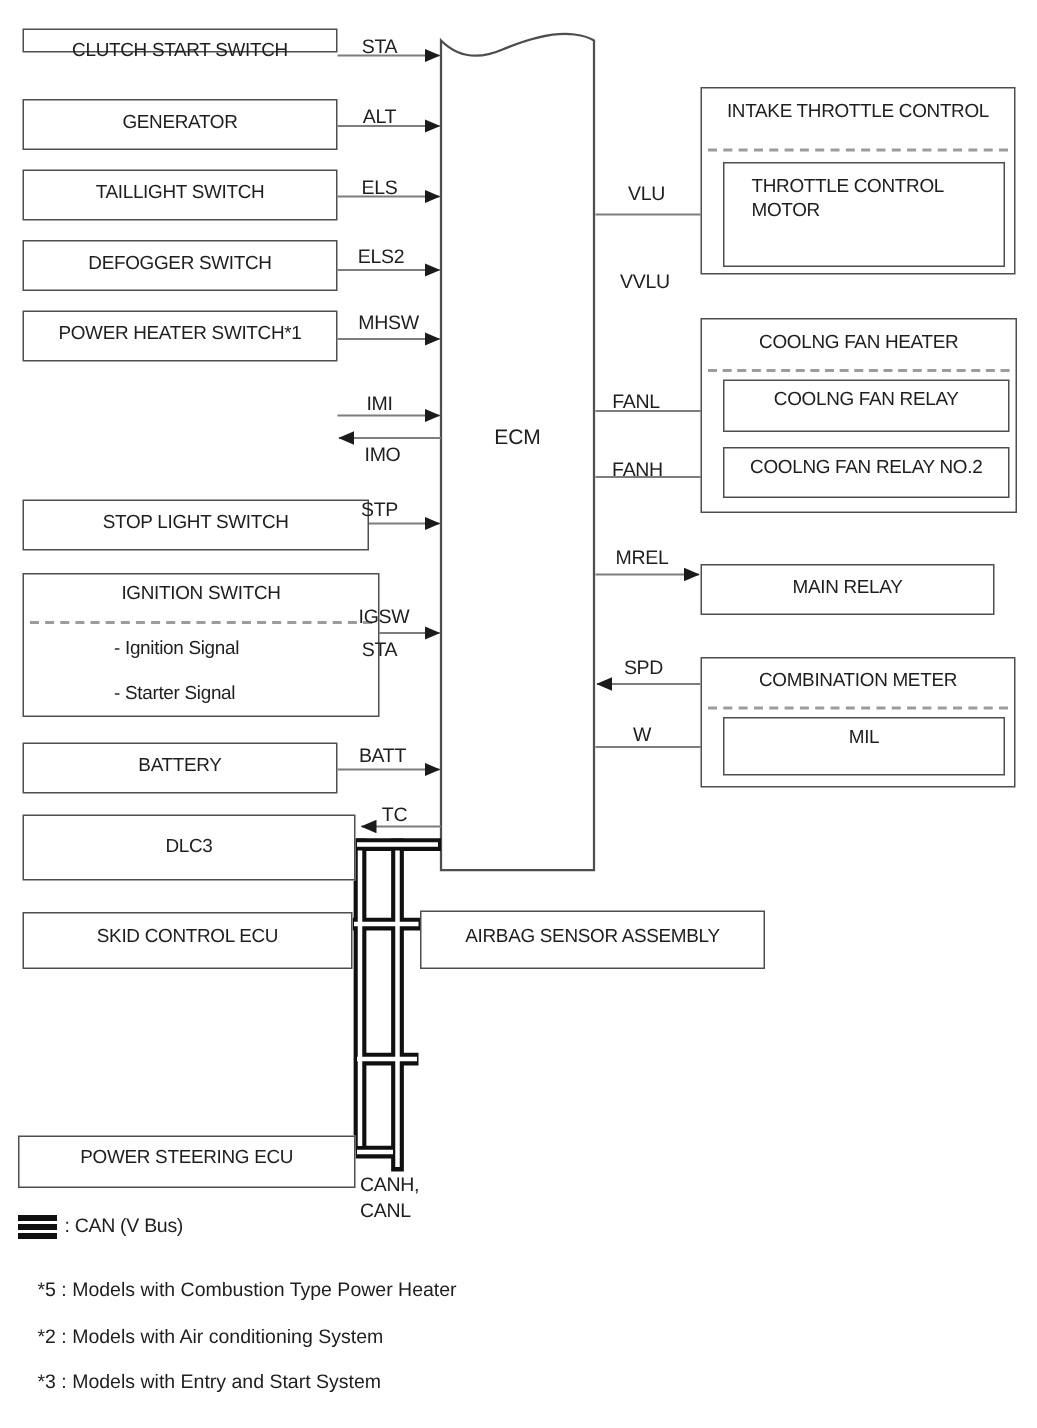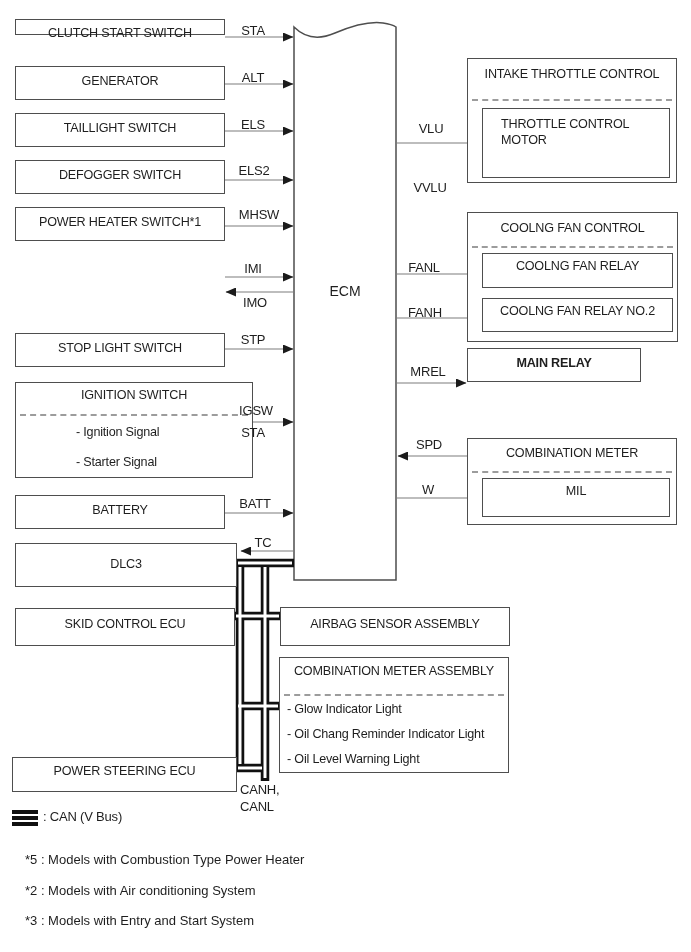--- a/index.html
+++ b/index.html
@@ -91,21 +91,21 @@
   </div>
   <div class="box" style="left:15px;top:66px;width:210px;height:34px;">
     <span class="bt" style="padding-top:7px;">GENERATOR</span>
   </div>
   <div class="box" style="left:15px;top:160px;width:210px;height:34px;">
     <span class="bt" style="padding-top:7px;">DEFOGGER SWITCH</span>
   </div>
   <div class="box" style="left:15px;top:207px;width:210px;height:34px;">
     <span class="bt" style="padding-top:7px;">POWER HEATER SWITCH*1</span>
   </div>
-  <div class="box" style="left:15px;top:333px;width:210px;height:34px;">
+  <div class="box" style="left:15px;top:333px;width:231px;height:34px;">
     <span class="bt" style="padding-top:7px;">STOP LIGHT SWITCH</span>
   </div>
   <div class="box" style="left:15px;top:382px;width:238px;height:96px;">
     <span class="bt" style="padding-top:5px;">IGNITION SWITCH</span>
     <div class="dash" style="top:31px;"></div>
     <span class="item" style="left:60px;top:42px;">- Ignition Signal</span>
     <span class="item" style="left:60px;top:72px;">- Starter Signal</span>
   </div>
   <div class="box" style="left:15px;top:495px;width:210px;height:34px;">
     <span class="bt" style="padding-top:7px;">BATTERY</span>
@@ -121,48 +121,41 @@
   </div>
 
   <div class="box" style="left:467px;top:58px;width:210px;height:125px;">
     <span class="bt" style="padding-top:8px;">INTAKE THROTTLE CONTROL</span>
     <div class="dash" style="top:40px;"></div>
   </div>
   <div class="box inner" style="left:482px;top:108px;width:188px;height:70px;">
     <span class="wrap2" style="padding:7px 30px 0 18px;">THROTTLE CONTROL MOTOR</span>
   </div>
   <div class="box" style="left:467px;top:212px;width:211px;height:130px;">
-    <span class="bt" style="padding-top:8px;">COOLNG FAN CONTROL</span>
+    <span class="bt" style="padding-top:8px;">COOLNG FAN HEATER</span>
     <div class="dash" style="top:33px;"></div>
   </div>
   <div class="box inner" style="left:482px;top:253px;width:191px;height:35px;">
     <span class="bt" style="padding-top:5px;">COOLNG FAN RELAY</span>
   </div>
   <div class="box inner" style="left:482px;top:298px;width:191px;height:34px;">
     <span class="bt" style="padding-top:5px;">COOLNG FAN RELAY NO.2</span>
   </div>
-  <div class="box" style="left:467px;top:348px;width:174px;height:34px;font-weight:bold;">
+  <div class="box" style="left:467px;top:376px;width:196px;height:34px;">
     <span class="bt" style="padding-top:7px;">MAIN RELAY</span>
   </div>
   <div class="box" style="left:467px;top:438px;width:210px;height:87px;">
     <span class="bt" style="padding-top:7px;">COMBINATION METER</span>
     <div class="dash" style="top:32px;"></div>
   </div>
   <div class="box inner" style="left:482px;top:478px;width:188px;height:39px;">
     <span class="bt" style="padding-top:5px;">MIL</span>
   </div>
   <div class="box" style="left:280px;top:607px;width:230px;height:39px;">
     <span class="bt" style="padding-top:9px;">AIRBAG SENSOR ASSEMBLY</span>
-  </div>
-  <div class="box" style="left:279px;top:657px;width:230px;height:116px;">
-    <span class="bt" style="padding-top:6px;">COMBINATION METER ASSEMBLY</span>
-    <div class="dash" style="top:36px;"></div>
-    <span class="item" style="left:7px;top:44px;">- Glow Indicator Light</span>
-    <span class="item" style="left:7px;top:69px;">- Oil Chang Reminder Indicator Light</span>
-    <span class="item" style="left:7px;top:94px;">- Oil Level Warning Light</span>
   </div>
 
   <span class="sig" style="left:253px;top:23px;">STA</span>
   <span class="sig" style="left:253px;top:70px;">ALT</span>
   <span class="sig" style="left:253px;top:117px;">ELS</span>
   <span class="sig" style="left:254px;top:163px;">ELS2</span>
   <span class="sig" style="left:259px;top:207px;">MHSW</span>
   <span class="sig" style="left:253px;top:261px;">IMI</span>
   <span class="sig" style="left:255px;top:295px;">IMO</span>
   <span class="sig" style="left:253px;top:332px;">STP</span>

